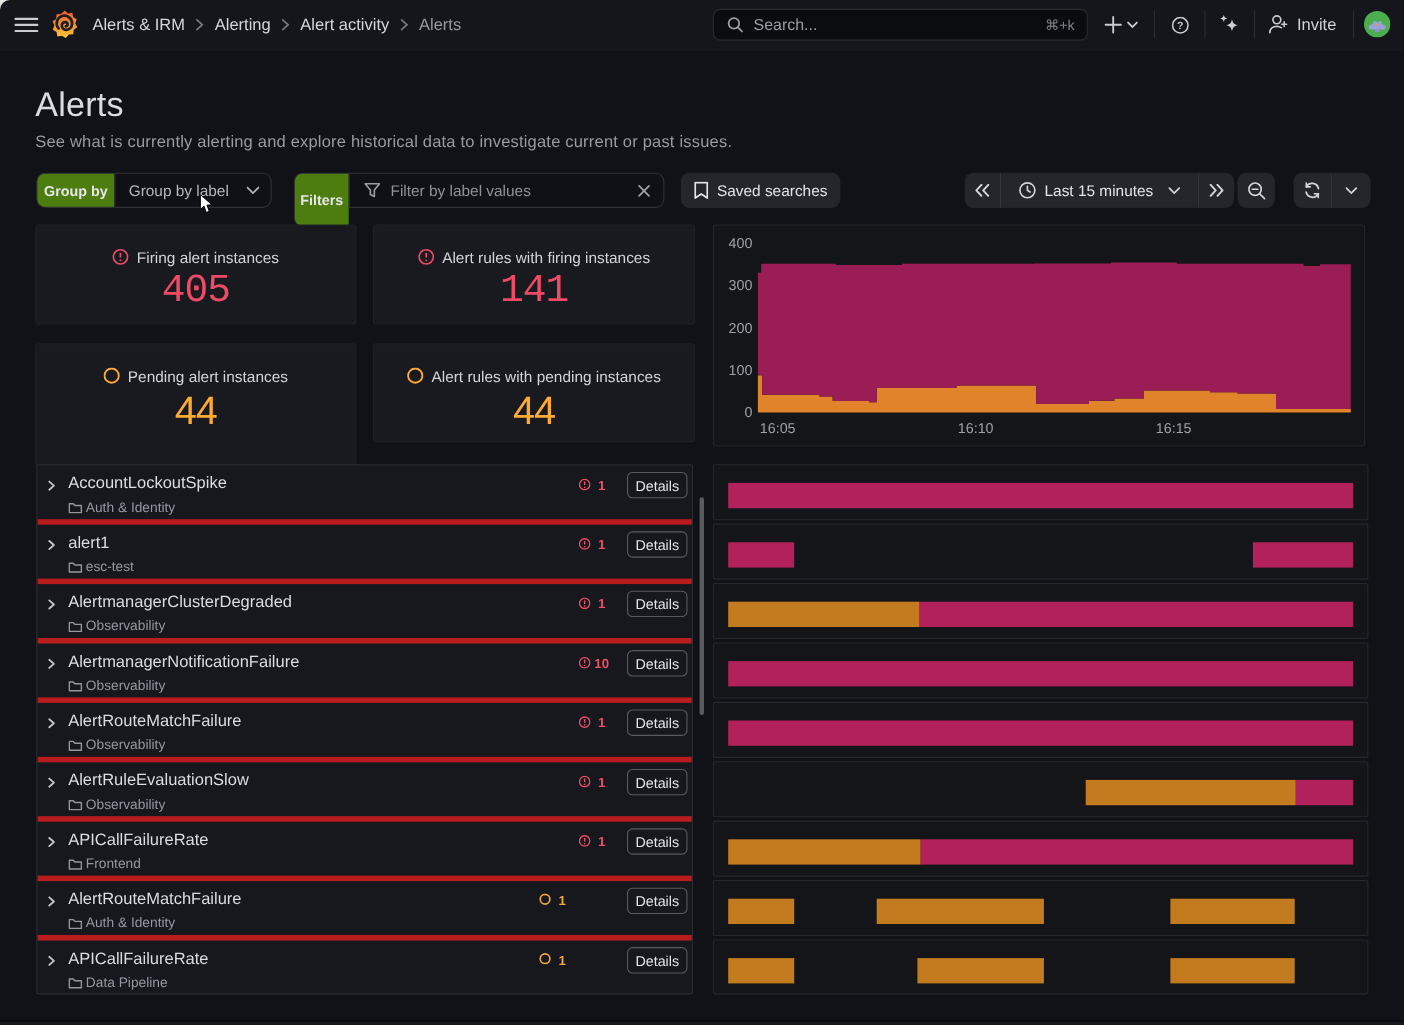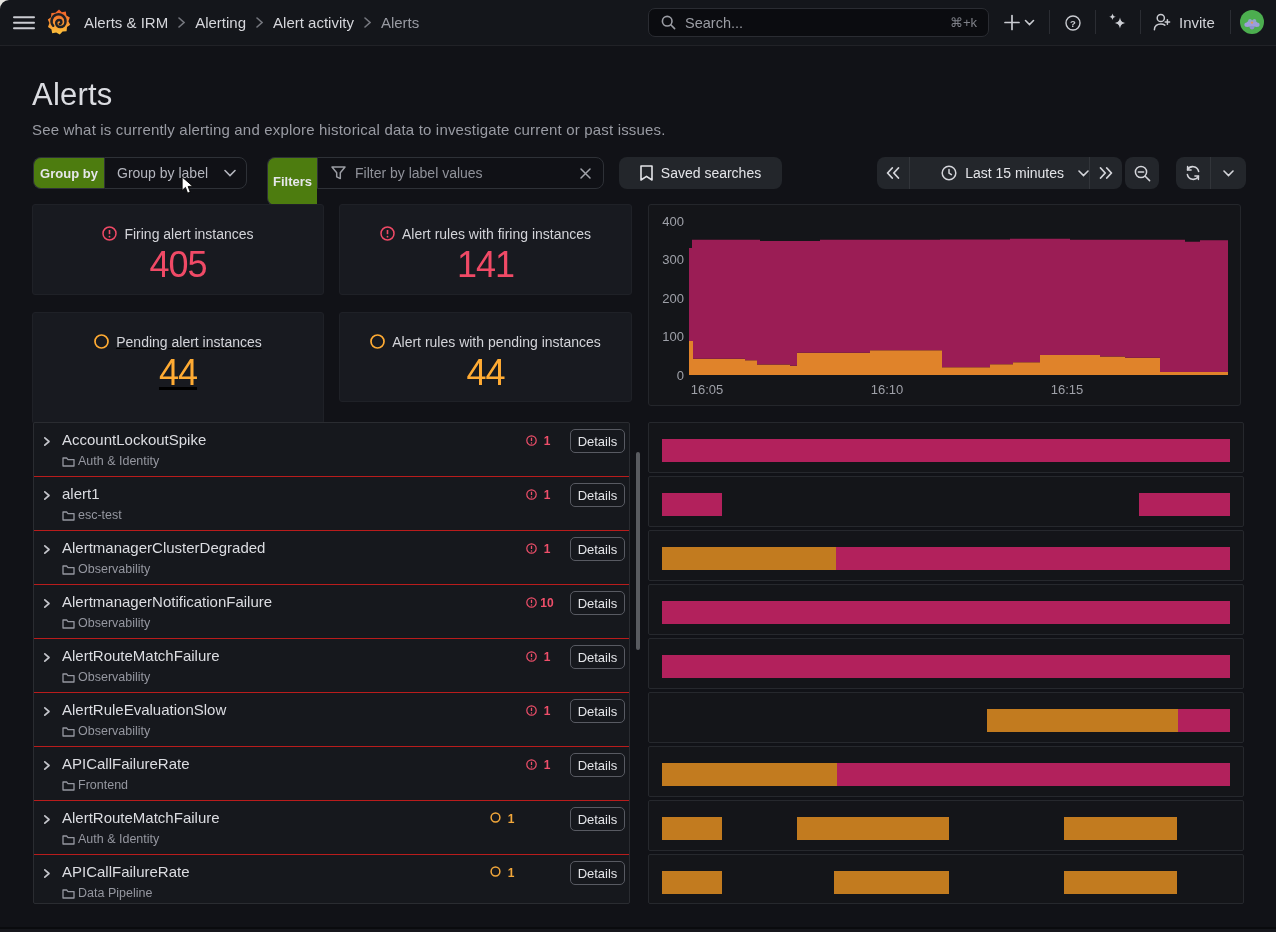--- a/index.html
+++ b/index.html
@@ -9,25 +9,25 @@
 
 #nav { position:absolute; left:0; top:0; width:1276px; height:46px; background:#14161b; border-bottom:1px solid #212227; }
 
 .chip { background:#4d7c0f; border:1px solid #2e3137; color:#e6e7eb; font-size:13px; font-weight:600; display:flex; align-items:center; justify-content:center; }
 .inputy { background:#111217; border:1px solid #2e3137; color:#b3b5bd; font-size:14px; display:flex; align-items:center; }
 .btn { background:#23262b; color:#e3e4e8; font-size:14px; font-weight:500; display:flex; align-items:center; justify-content:center; }
 
 .card { position:absolute; background:#181a20; border:1px solid #1f2127; border-radius:3px; display:flex; flex-direction:column; align-items:center; justify-content:flex-start; padding-top:21px; }
 .card .t { display:flex; gap:7px; font-size:14px; color:#d3d4d9; font-weight:500; }
 .card .v { font-size:36px; font-weight:500; letter-spacing:-1px; margin-top:6px; line-height:34px; }
-.vred { color:#f04a66; }
+.vred { color:#f04a66;font-family:Liberation Mono, monospace; }
 .vorg { color:#ffab33; }
 
 #list { position:absolute; left:33px; top:422px; width:597px; height:482px; background:#16181d; border:1px solid #2a2c31; border-radius:2px; overflow:hidden; }
-.row { position:absolute; left:0; width:595px; height:54px; border-bottom:1px solid #b91c1c; }
+.row { position:absolute; left:0; width:595px; height:54px; border-bottom:5px solid #b91c1c; }
 .row .nm { position:absolute; left:29px; top:8px; font-size:15px; font-weight:500; color:#dcdde2; }
 .row .lb { position:absolute; left:45px; top:31px; font-size:12.5px; color:#9597a0; }
 .row .cnt { position:absolute; top:11px; font-size:12px; font-weight:600; }
 .cred { color:#ef4f6a; }
 .corg { color:#f2a73b; }
 .details { position:absolute; left:536px; top:6px; width:55px; height:24px; border:1px solid #585a62; border-radius:5px; color:#e4e5e9; font-size:13px; font-weight:500; display:flex; align-items:center; justify-content:center; background:transparent; }
 
 .tl { position:absolute; left:648px; width:596px; height:51px; background:#141519; border:1px solid #26282d; border-radius:2px; }
 .seg { position:absolute; top:16px; height:23px; }
 .m { background:#b2215c; }
@@ -145,36 +145,36 @@
   <span style="margin-left:9px;color:#90929a;">Filter by label values</span>
   <svg style="margin-left:auto;margin-right:12px" width="11" height="11" viewBox="0 0 11 11">
       <path d="M1 1 L10 10 M10 1 L1 10" stroke="#a2a4ab" stroke-width="1.5" stroke-linecap="round"></path>
     </svg>
 </div>
 
 <svg class="abs" style="left:181px;top:176px;z-index:50" width="14" height="19" viewBox="0 0 15 21">
   <path d="M1 1 L1 16 L4.7 12.6 L7 19 L10 17.8 L7.7 11.6 L12.6 11.2 Z" fill="#ffffff" stroke="#000" stroke-width="1"></path>
 </svg>
 
-<div class="btn" style="position:absolute;left:619px;top:157px;width:163px;height:32px;border-radius:8px;gap:8px;">
+<div class="btn" style="position:absolute;left:619px;top:157px;width:145px;height:32px;border-radius:8px;gap:8px;">
   <svg width="13" height="16" viewBox="0 0 13 16">
       <path d="M1 1 H12 V15 L6.5 11.4 L1 15 Z" stroke="#e3e4e8" stroke-width="1.6" fill="none" stroke-linejoin="round"></path>
     </svg>
   Saved searches
 </div>
 
 <div class="btn" style="position:absolute;left:877px;top:157px;width:33px;height:32px;border-radius:8px 0 0 8px;border-right:1px solid #32353a;font-size:15px;">
   <svg width="14" height="12" viewBox="0 0 14 12">
       <g stroke="#d4d5da" stroke-width="1.8" fill="none" stroke-linecap="round" stroke-linejoin="round">
         <path d="M6.2 1 L1.6 6 L6.2 11"></path>
         <path d="M12.4 1 L7.8 6 L12.4 11"></path>
       </g>
     </svg>
 </div>
-<div class="btn" style="position:absolute;left:910px;top:157px;width:179px;height:32px;gap:8px;justify-content:flex-end;">
+<div class="btn" style="position:absolute;left:910px;top:157px;width:179px;height:32px;gap:8px;">
   <svg width="16" height="16" viewBox="0 0 16 16">
       <circle cx="8" cy="8" r="6.8" stroke="#d4d5da" stroke-width="1.5" fill="none"></circle>
       <path d="M8 4.4 V8 L10.4 9.6" stroke="#d4d5da" stroke-width="1.5" fill="none" stroke-linecap="round"></path>
     </svg>
   <span style="font-weight:500">Last 15 minutes</span>
   <svg style="margin-left:6px" width="11" height="7" viewBox="0 0 11 7">
       <path d="M1 1 L5.5 5.5 L10 1" stroke="#d4d5da" stroke-width="1.6" fill="none" stroke-linecap="round"></path>
     </svg>
 </div>
 <div class="btn" style="position:absolute;left:1089px;top:157px;width:33px;height:32px;border-radius:0 8px 8px 0;border-left:1px solid #32353a;">
@@ -217,21 +217,21 @@
   <div class="v vred">405</div>
 </div>
 <div class="card" style="left:339px;top:204px;width:293px;height:91px;">
   <div class="t"><svg width="15" height="15" viewBox="0 0 15 15">
         <circle cx="7.5" cy="7.5" r="6.5" stroke="#f04a66" stroke-width="1.5" fill="none"></circle>
         <line x1="7.5" y1="4" x2="7.5" y2="8.2" stroke="#f04a66" stroke-width="1.6"></line>
         <circle cx="7.5" cy="10.7" r="0.9" fill="#f04a66"></circle>
       </svg>Alert rules with firing instances</div>
   <div class="v vred">141</div>
 </div>
-<div class="card" style="left:32px;top:312px;width:292px;height:112px;text-decoration:underline;">
+<div class="card" style="left:32px;top:312px;width:292px;height:112px;">
   <div class="t"><svg width="15" height="15" viewBox="0 0 15 15">
         <circle cx="7.5" cy="7.5" r="6.5" stroke="#ffab33" stroke-width="1.7" fill="none"></circle>
       </svg>Pending alert instances</div>
   <div class="v vorg">44</div>
 </div>
 <div class="card" style="left:339px;top:312px;width:293px;height:90px;">
   <div class="t"><svg width="15" height="15" viewBox="0 0 15 15">
         <circle cx="7.5" cy="7.5" r="6.5" stroke="#ffab33" stroke-width="1.7" fill="none"></circle>
       </svg>Alert rules with pending instances</div>
   <div class="v vorg">44</div>

